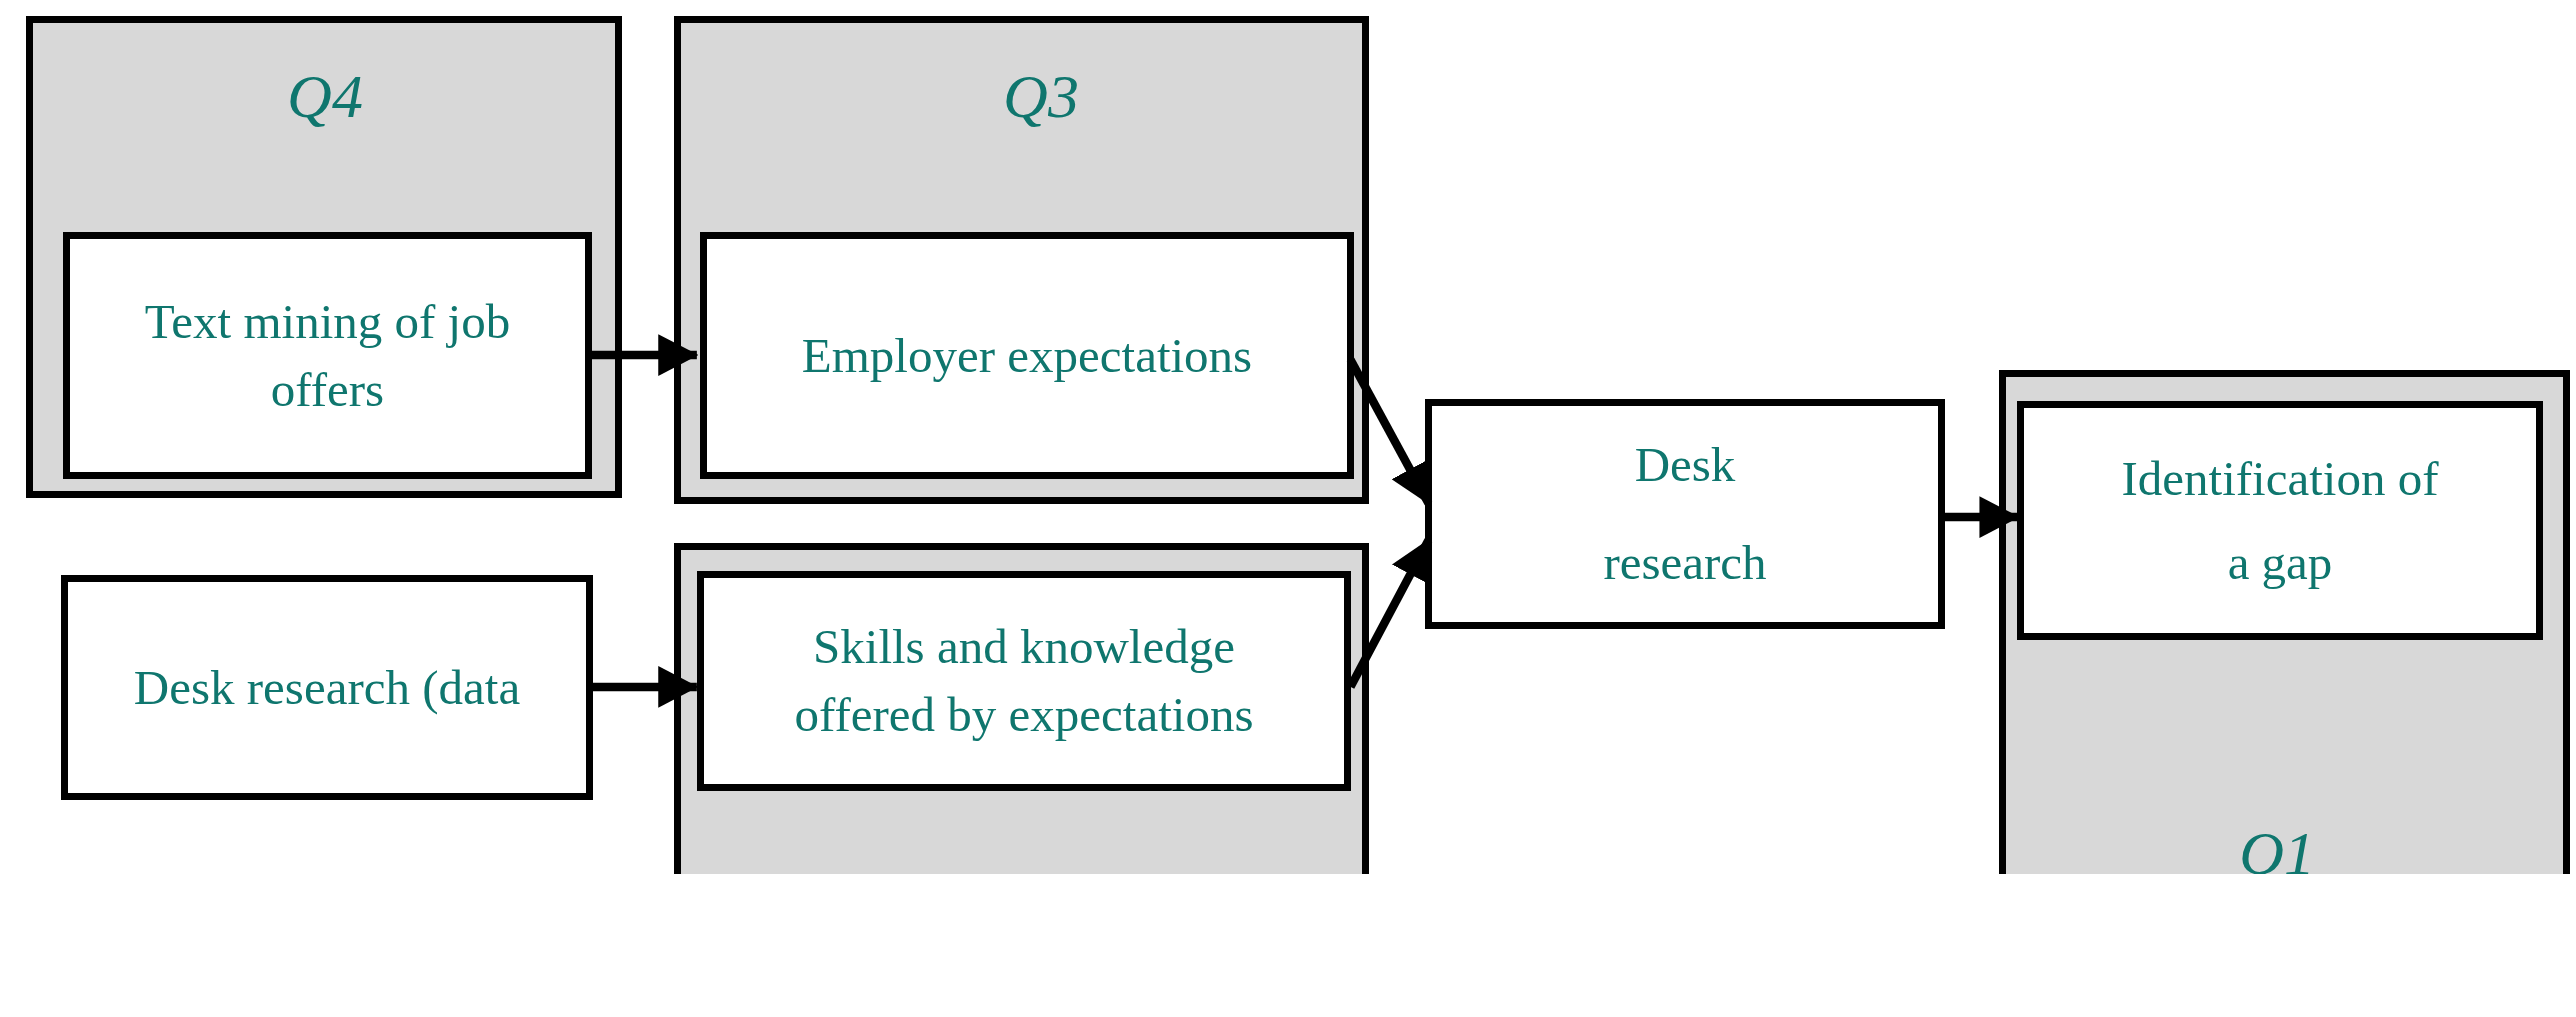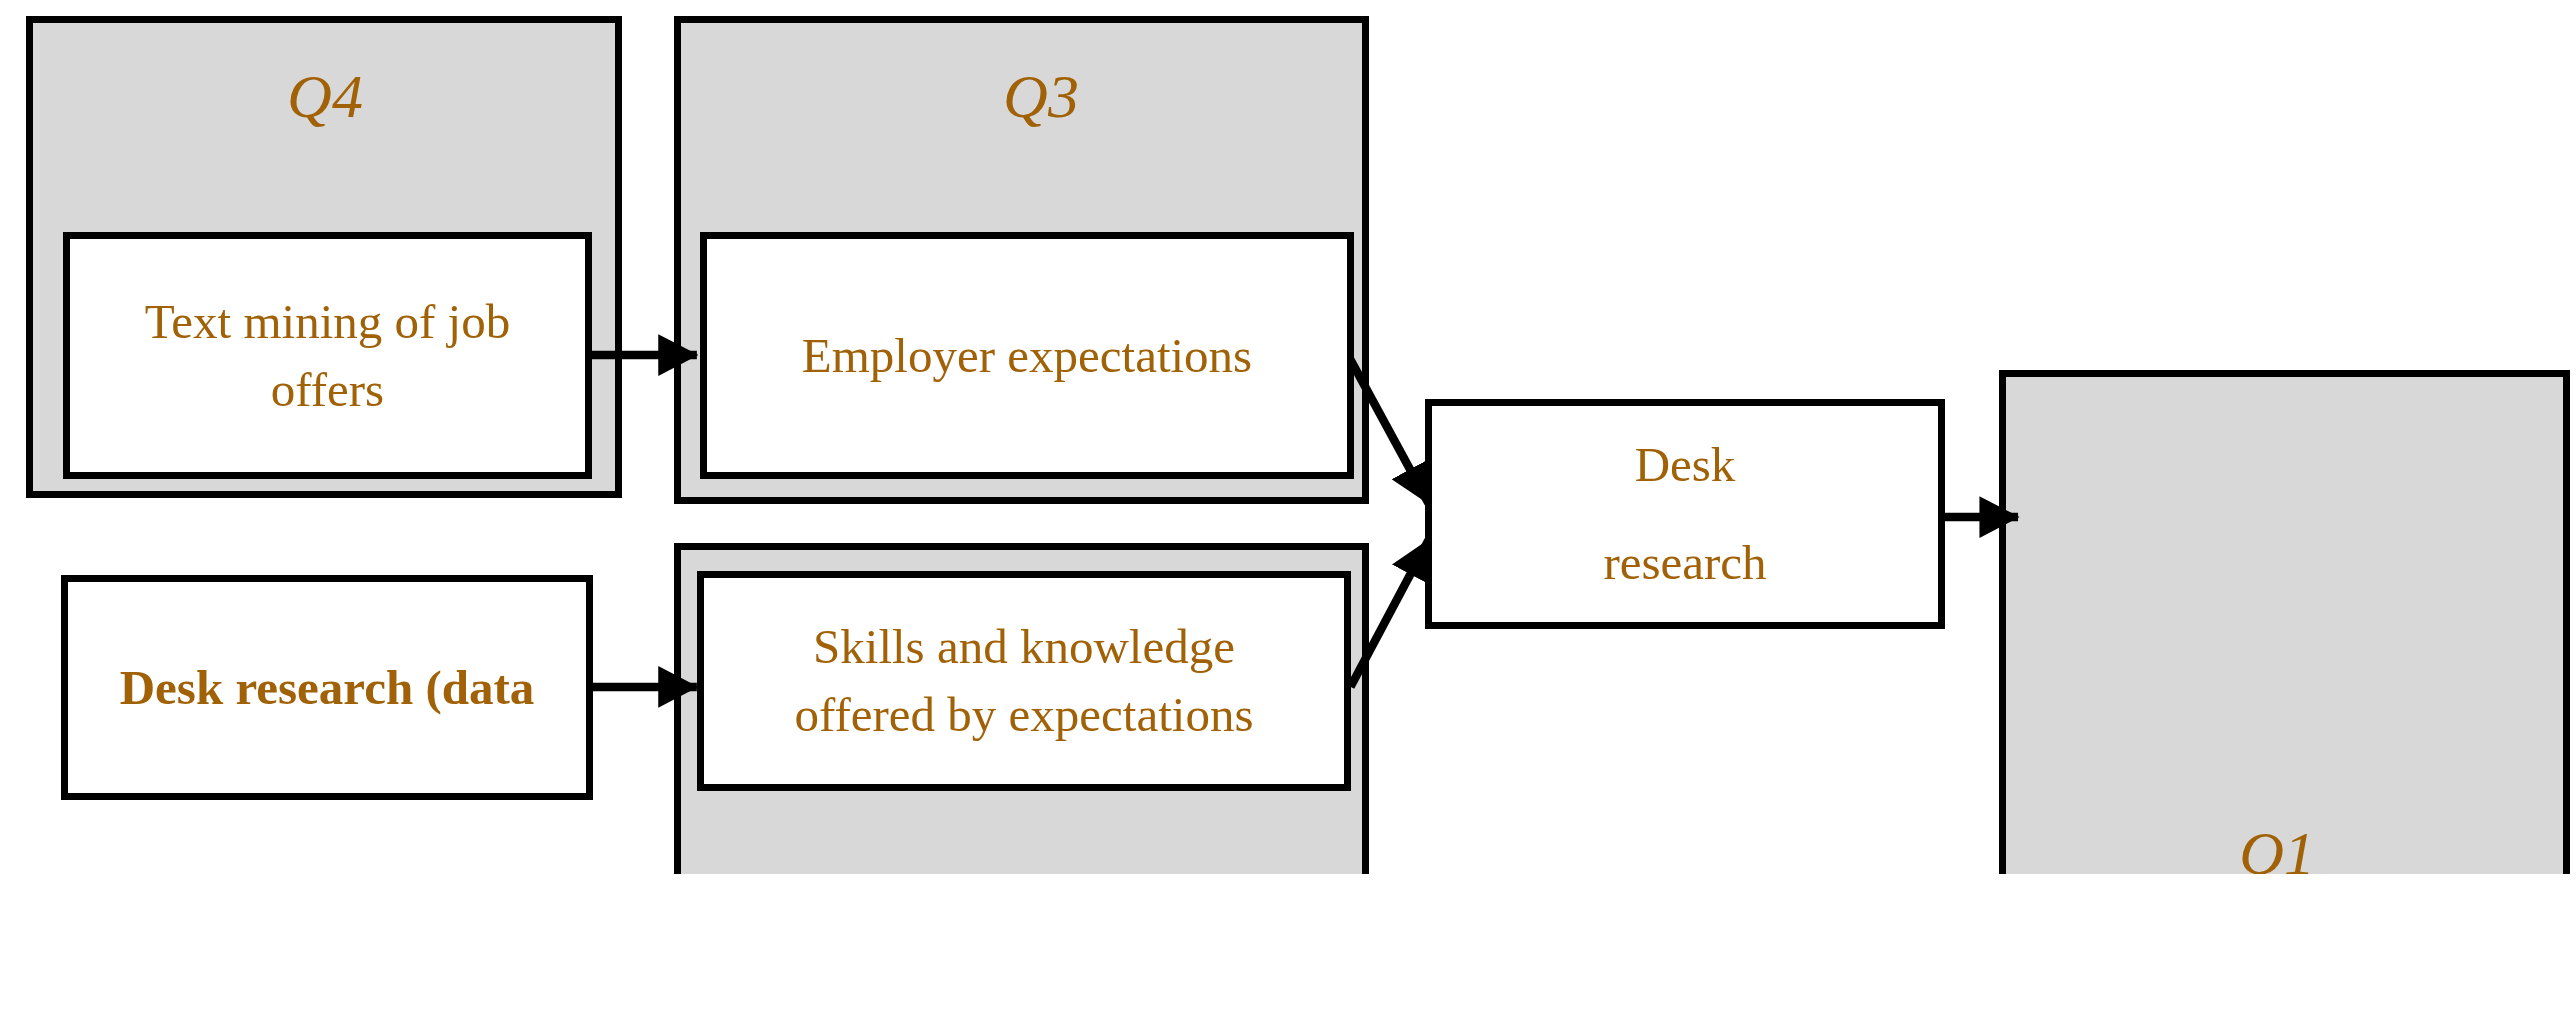--- a/index.html
+++ b/index.html
@@ -2,21 +2,21 @@
 <html style="font-size:12.3px"><head>
 <meta charset="utf-8">
 <style>
   html, body { margin: 0; padding: 0; background: #ffffff; }
   #canvas {
     position: relative;
     width: 2576px;
     height: 874px;
     background: #ffffff;
     font-family: "Liberation Serif", "DejaVu Serif", serif;
-    color: #a16207;
+    color: #0f766e;
     overflow: hidden;
   }
   * { box-sizing: border-box; }
 
   .group {
     position: absolute;
     background: #d8d8d8;
     border: 7.7px solid #000000;
   }
   .group-label {
@@ -78,40 +78,46 @@
       <div class="tline">offers</div>
     </div>
   </div>
 
   <div class="node" style="left:700px; top:232px; width:654px; height:247px;">
     <div>
       <div class="tline">Employer expectations</div>
     </div>
   </div>
 
-  <div class="node" style="left:61px; top:575px; width:532px; height:225px;font-weight:bold;">
+  <div class="node" style="left:61px; top:575px; width:532px; height:225px;">
     <div>
       <div class="tline">Desk research (data</div>
     </div>
   </div>
 
   <div class="node" style="left:697px; top:571px; width:654px; height:220px;">
     <div>
       <div class="tline">Skills and knowledge</div>
       <div class="tline">offered by expectations</div>
     </div>
   </div>
 
   <div class="node spread-2" style="left:1425px; top:399px; width:520px; height:230px;">
     <div>
       <div class="tline">Desk</div>
       <div class="tline">research</div>
     </div>
   </div>
 
+  <div class="node spread-17" style="left:2017px; top:401px; width:526px; height:239px;">
+    <div>
+      <div class="tline">Identification of</div>
+      <div class="tline">a gap</div>
+    </div>
+  </div>
 
   <svg id="arrows" width="2576" height="1018" viewBox="0 0 3338 1319" xmlns="http://www.w3.org/2000/svg">
     <defs>
       <marker id="ah" markerUnits="userSpaceOnUse" markerWidth="52" markerHeight="54" refX="50" refY="27" orient="auto">
         <path d="M0,0 L52,27 L0,54 Z" fill="#000000"></path>
       </marker>
     </defs>
     <line x1="763" y1="460" x2="903" y2="460" marker-end="url(#ah)"></line>
     <line x1="763" y1="890" x2="903" y2="890" marker-end="url(#ah)"></line>
     <line x1="1750" y1="466" x2="1851" y2="652" marker-end="url(#ah)"></line>

